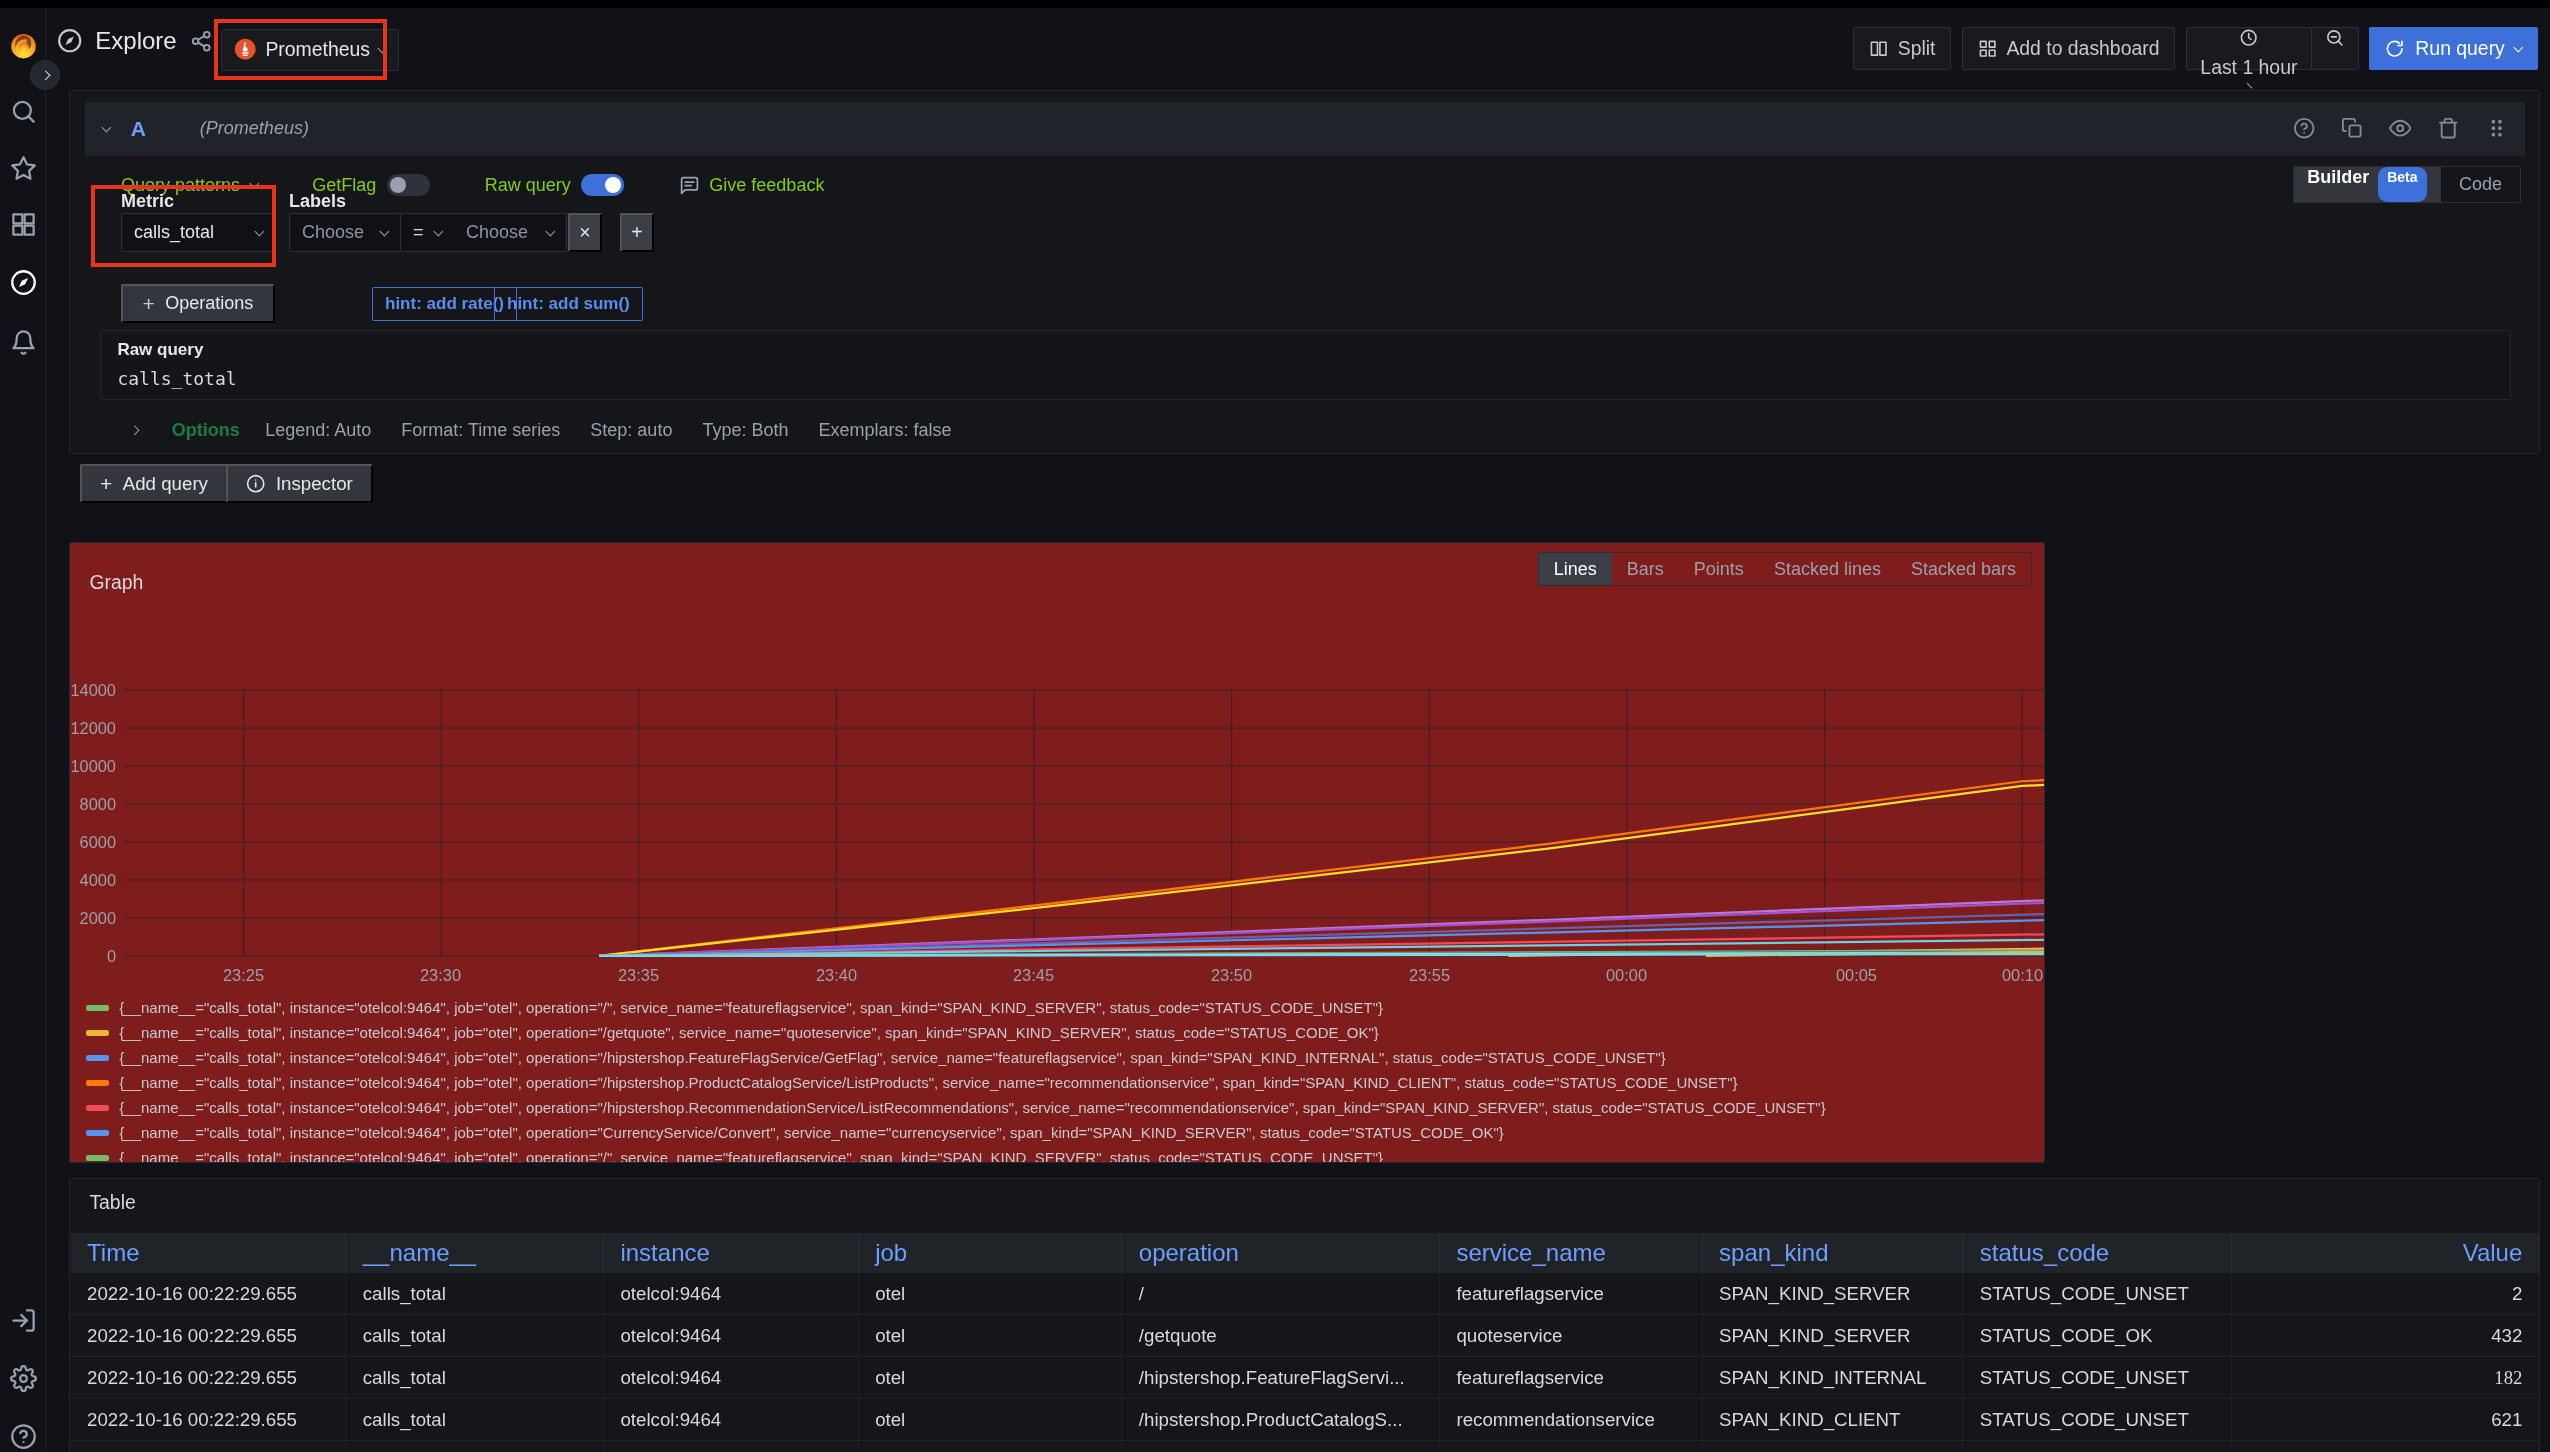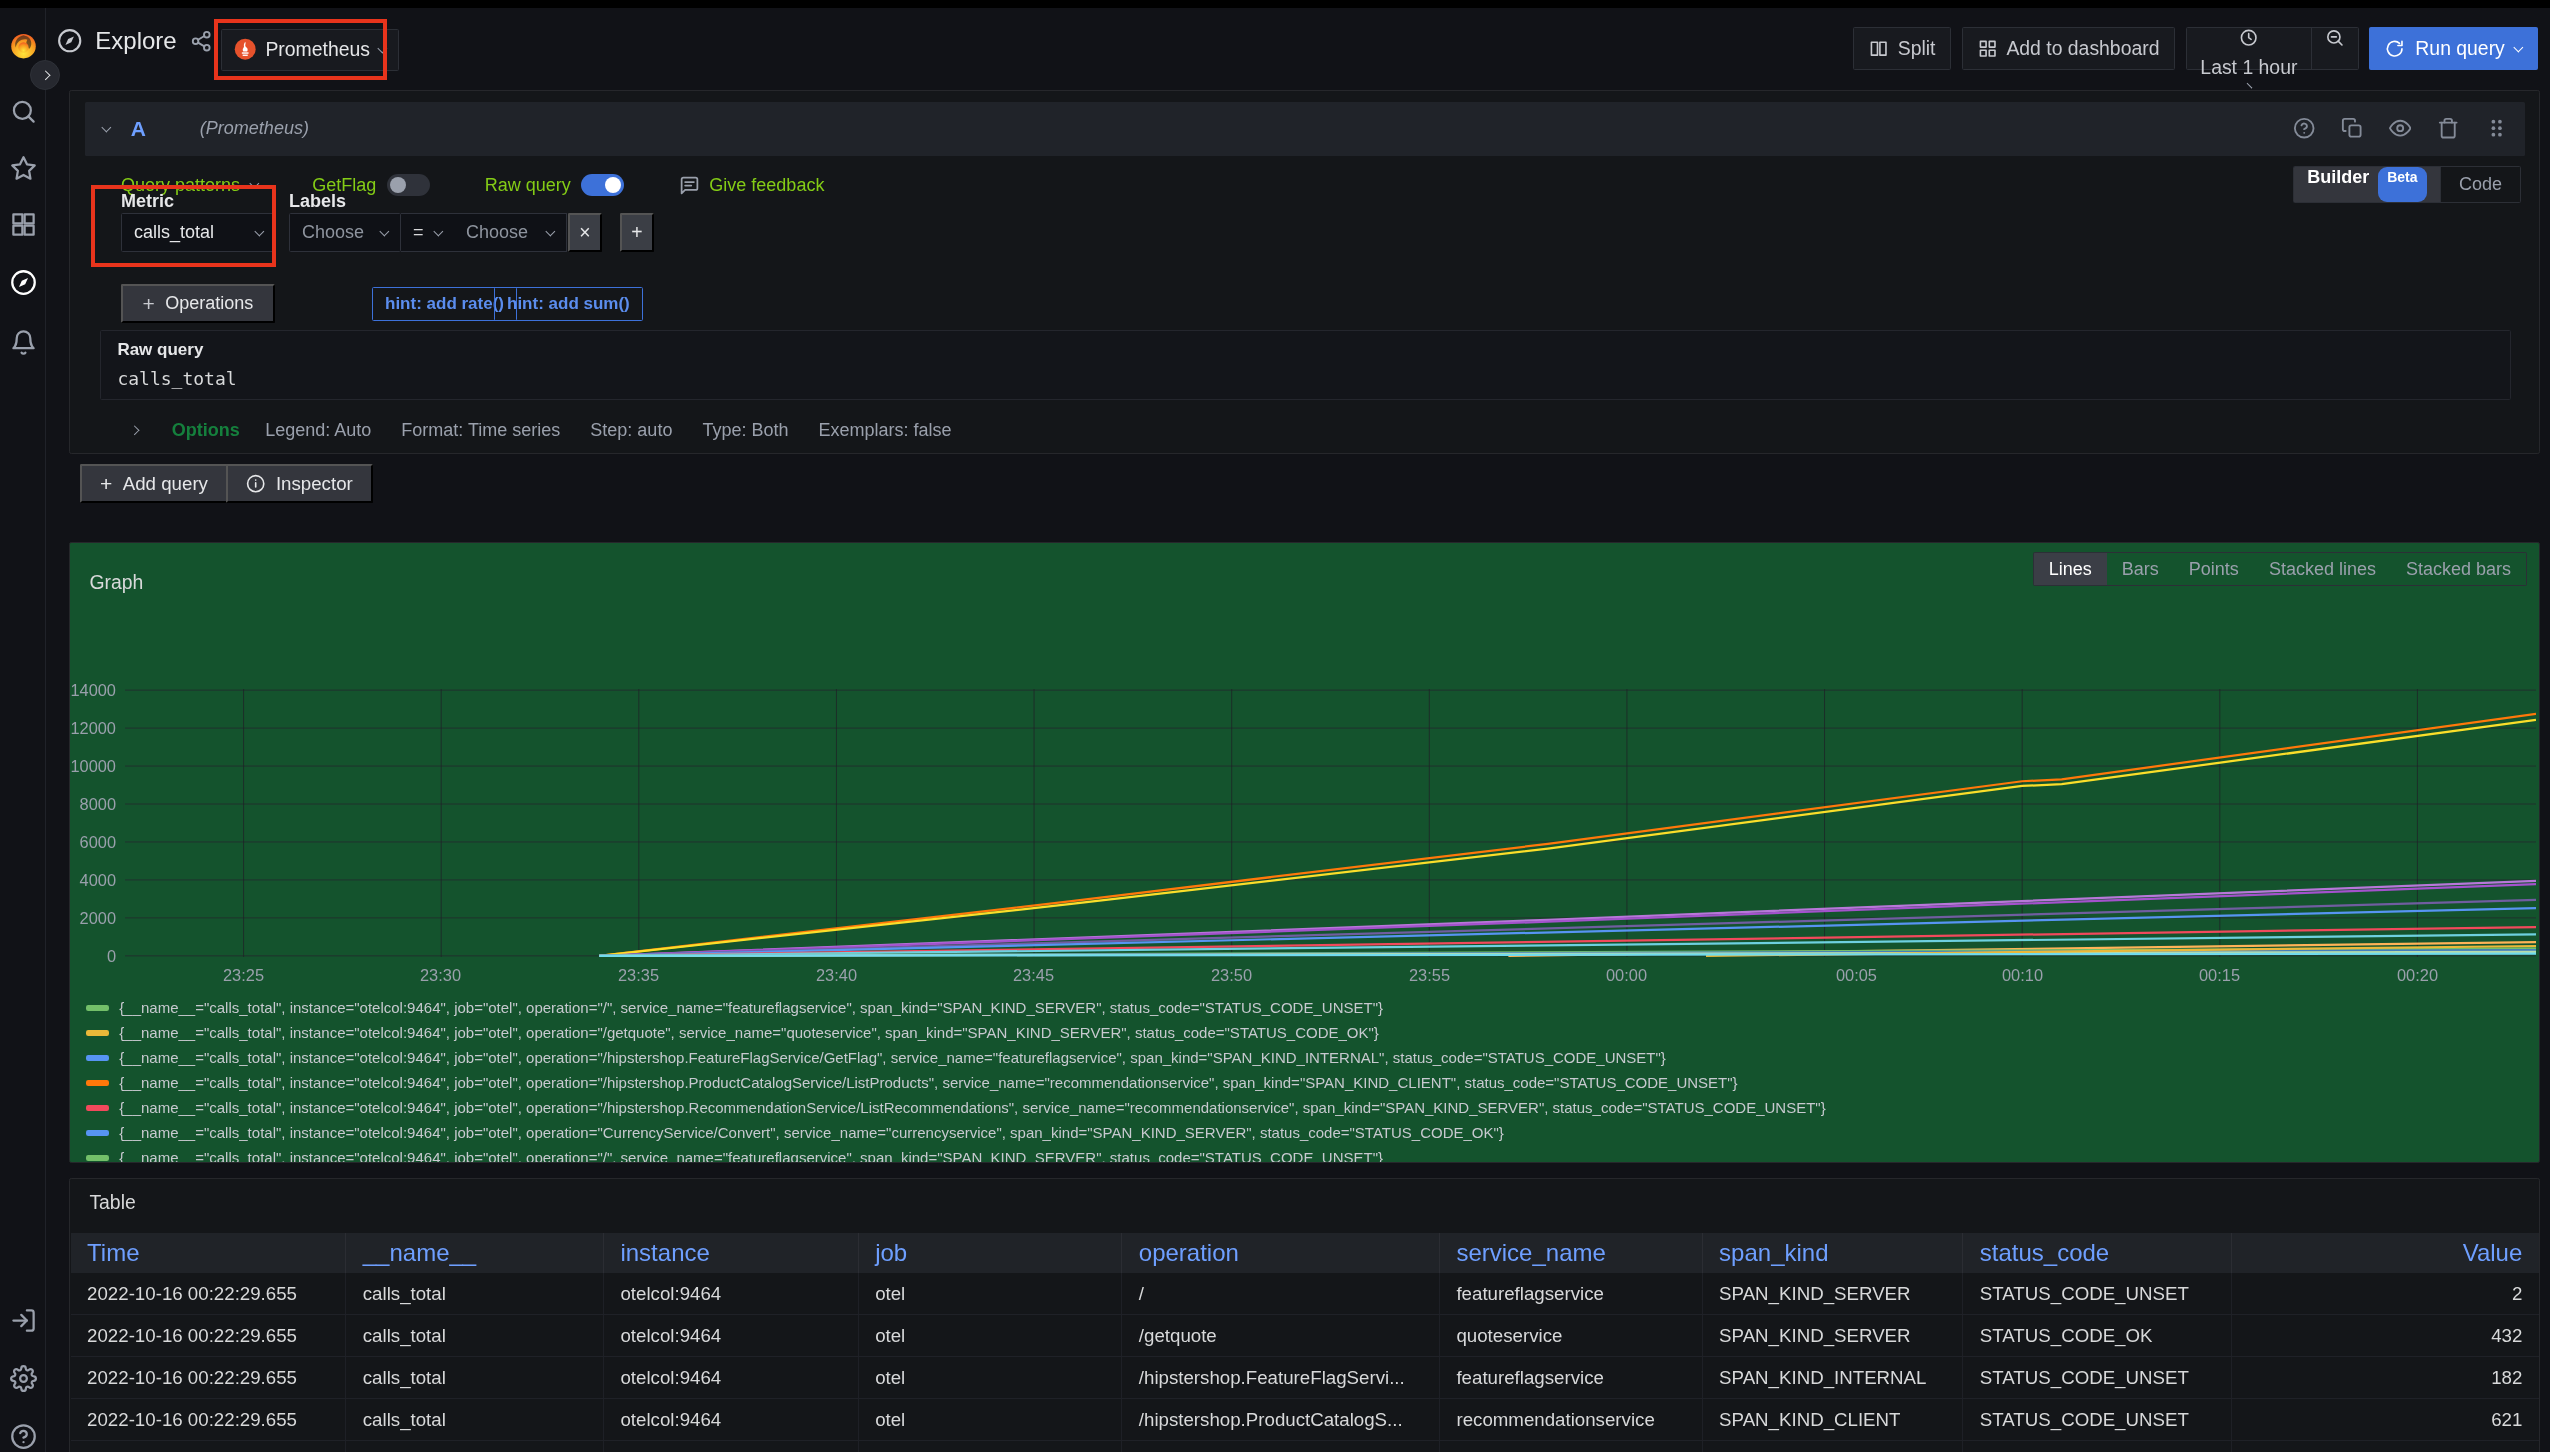--- a/index.html
+++ b/index.html
@@ -84,21 +84,21 @@
   #rawq-box .lbl { font-weight:700; font-size:17px; color:#e6e7e9; }
   #rawq-box .qtext { font-family:"DejaVu Sans Mono", monospace; font-size:18px; color:#d8d9da; margin-top:7.5px; }
 
   #options-row { position:absolute; left:61px; top:326px; height:27px; gap:30px; color:#9aa0ac; font-size:18px; }
   #options-row .opt-title { color:#15803d; font-weight:700; margin-left:4px; }
 
   .gray-btn { position:absolute; height:39px; padding:0 18px; gap:10.5px; background:#34363d; border-radius:1.5px;
     color:#e6e7e9; font-size:18.7px; font-weight:500; cursor:pointer; display:flex; align-items:center; }
 
   
-  #graph-panel { left:69px; top:542px; width:2471px; height:621px; background:#14532d; border:0.7px solid #26272b; border-radius:2.2px; overflow:hidden; }
+  #graph-panel { left:69px; top:542px; width:1976px; height:621px; background:#7f1d1d; border:0.7px solid #26272b; border-radius:2.2px; overflow:hidden; }
   #graph-title { position:absolute; left:19.4px; top:28px; font-size:19.4px; font-weight:500; color:#d8d9da; }
   #modes { position:absolute; right:12px; top:9px; height:34px; display:flex; align-items:stretch; border:0.7px solid #2c2f36; border-radius:1.5px; overflow:hidden; }
   .mode { display:flex; align-items:center; padding:0 15px; color:#9aa0ac; font-size:18px; cursor:pointer; }
   .mode.active { background:#3b3e46; color:#fff; font-weight:500; }
   #warning { position:absolute; left:0; top:81px; width:100%; justify-content:center; gap:9px; font-size:19.4px; color:#d8d9da; }
   #warning a { color:#6e9fff; text-decoration:none; cursor:pointer; }
   #ylabels div { position:absolute; width:48px; text-align:right; font-size:16.4px; color:#9aa0ac; }
   #xlabels div { position:absolute; width:105px; text-align:center; font-size:16.4px; color:#9aa0ac; }
   #chart-svg { position:absolute; left:55px; top:146px; cursor:crosshair; }
   #legend { position:absolute; left:16.4px; top:452px; width:2441px; height:169px; overflow:hidden; }
@@ -559,21 +559,21 @@
       </div>
       <div class="tr">
         <div class="td" style="width: 275px;">2022-10-16 00:22:29.655</div>
         <div class="td" style="width: 258px;">calls_total</div>
         <div class="td" style="width: 255px;">otelcol:9464</div>
         <div class="td" style="width: 264px;">otel</div>
         <div class="td" style="width: 318px;">/hipstershop.FeatureFlagServi...</div>
         <div class="td" style="width: 263px;">featureflagservice</div>
         <div class="td" style="width: 261px;">SPAN_KIND_INTERNAL</div>
         <div class="td" style="width: 269px;">STATUS_CODE_UNSET</div>
-        <div class="td num" style="width: 308px;">182</div>
+        <div class="td num" style="width: 308px; font-family: Liberation Serif, serif;">182</div>
       </div>
       <div class="tr">
         <div class="td" style="width: 275px;">2022-10-16 00:22:29.655</div>
         <div class="td" style="width: 258px;">calls_total</div>
         <div class="td" style="width: 255px;">otelcol:9464</div>
         <div class="td" style="width: 264px;">otel</div>
         <div class="td" style="width: 318px;">/hipstershop.ProductCatalogS...</div>
         <div class="td" style="width: 263px;">recommendationservice</div>
         <div class="td" style="width: 261px;">SPAN_KIND_CLIENT</div>
         <div class="td" style="width: 269px;">STATUS_CODE_UNSET</div>

